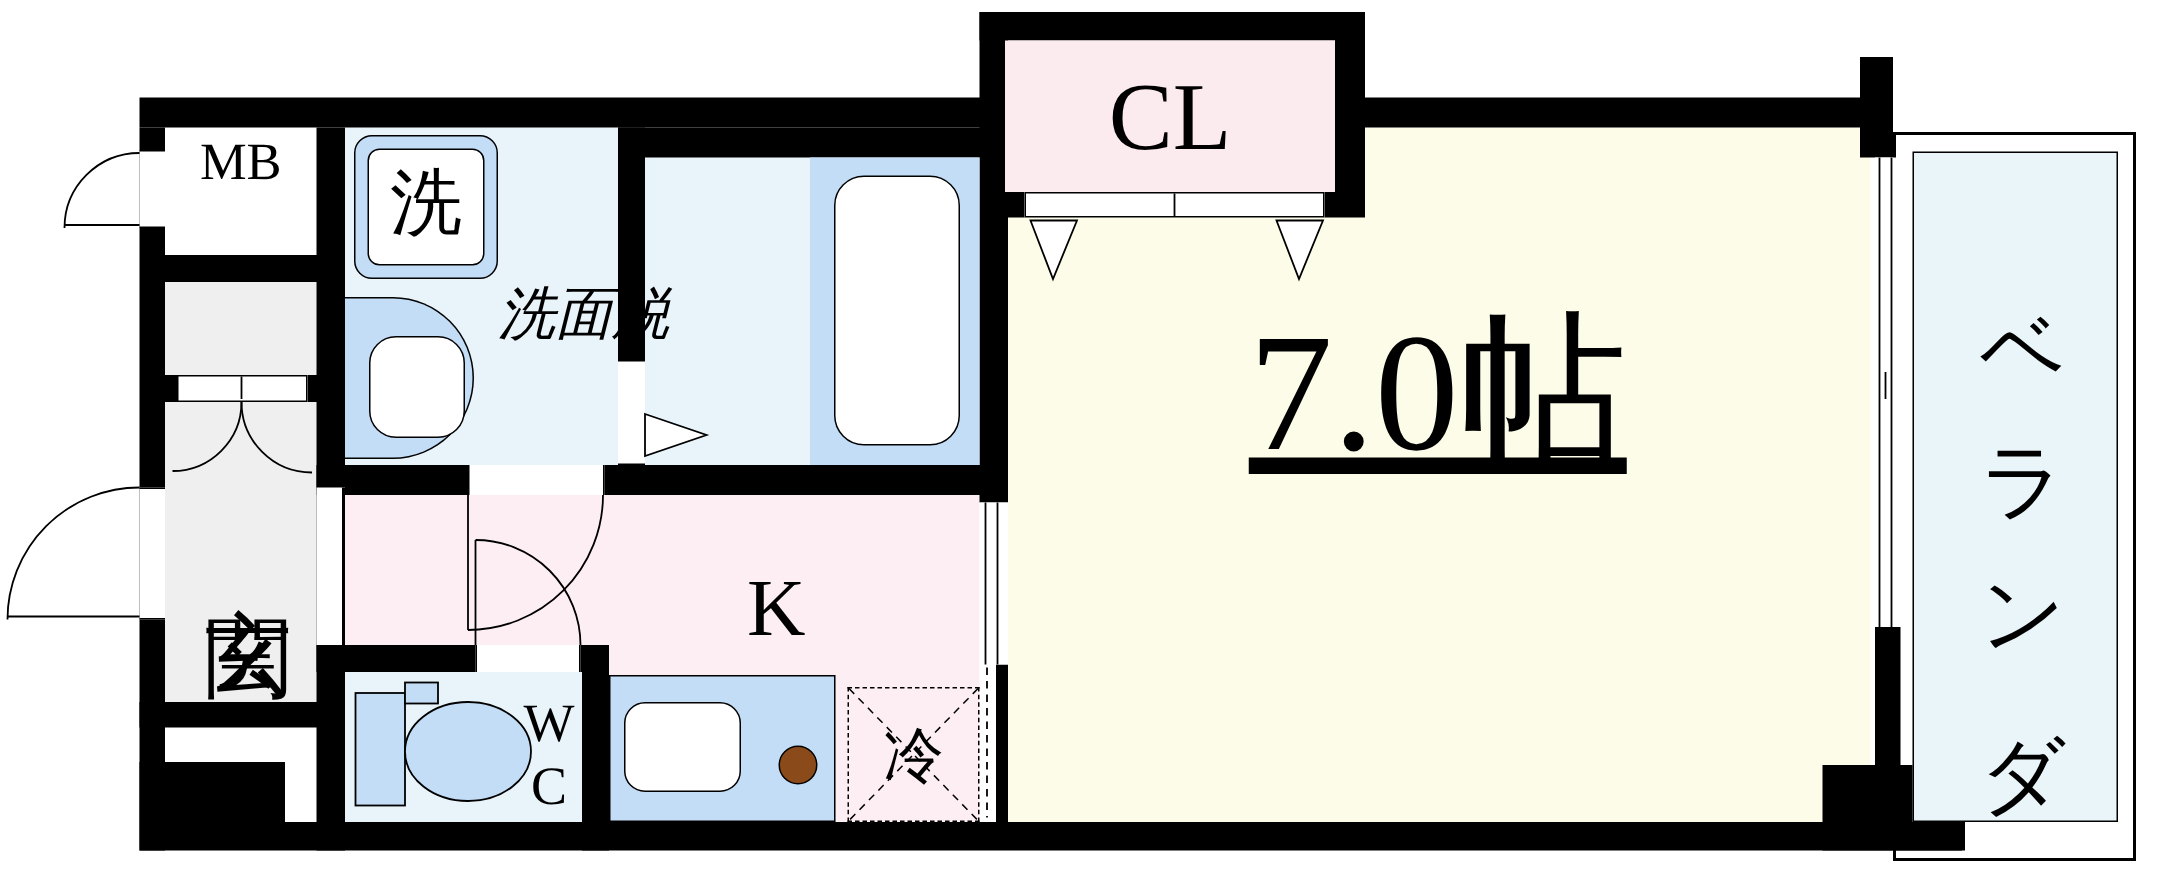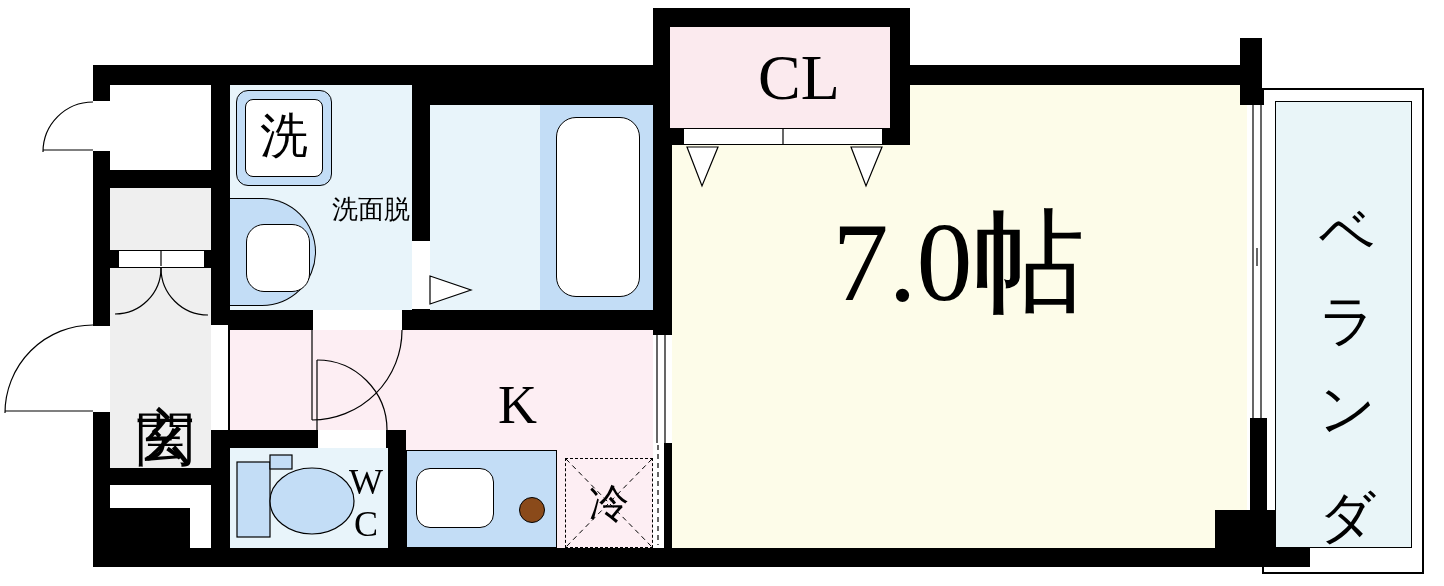--- a/index.html
+++ b/index.html
@@ -117,29 +117,30 @@
       <polygon points="430,276 471,290 430,304" fill="#fff"></polygon>
       <polygon points="687,147 718,147 702,186" fill="#fff"></polygon>
       <polygon points="851,147 882,147 866,186" fill="#fff"></polygon>
       <rect x="237" y="462" width="33" height="75" fill="#c3ddf6"></rect>
       <rect x="270" y="455" width="22" height="14" fill="#c3ddf6"></rect>
       <ellipse cx="312" cy="501" rx="42" ry="33" fill="#c3ddf6"></ellipse>
     </g>
   </svg>
 
   <div class="label ctr" style="left:110px;top:88px;width:101px;font-size:35px;line-height:39px;">
+    <span style="display:block">MB</span>
   </div>
   <div class="label vtext ctr" style="left:130px;top:282px;width:64px;height:170px;font-size:58px;letter-spacing:10px;">玄関</div>
   <div class="label ctr" style="left:245px;top:112px;width:78px;font-size:48px;">洗</div>
-  <div class="label" style="left:332px;top:192px;font-size:26px;line-height:36px;">
+  <div class="label" style="left:332px;top:192px;font-size:38px;line-height:36px;font-style:italic;">
     <span style="display:block">洗面脱</span>
   </div>
-  <div class="label ctr" style="left:670px;top:46px;width:220px;font-size:64px;margin-left:19px;">CL</div>
+  <div class="label ctr" style="left:670px;top:46px;width:220px;font-size:64px;">CL</div>
   <div class="label ctr" style="left:670px;top:198px;width:577px;">
-    <span style="display:block;font-size:112px;line-height:128px;">7.0帖</span>
+    <span style="display:block;font-size:112px;line-height:128px;text-decoration:underline;">7.0帖</span>
   </div>
   <div class="label ctr" style="left:480px;top:378px;width:75px;font-size:54px;">K</div>
   <div class="label ctr" style="left:344px;top:461px;width:44px;font-size:36px;line-height:42px;">
     <span style="display:block">W</span>
     <span style="display:block">C</span>
   </div>
   <div class="label ctr" style="left:565px;top:484px;width:88px;font-size:40px;">冷</div>
   <div class="label vtext ctr" style="left:1312px;top:158px;width:64px;height:390px;font-size:56px;letter-spacing:28px;">ベランダ</div>
 
 </div>

